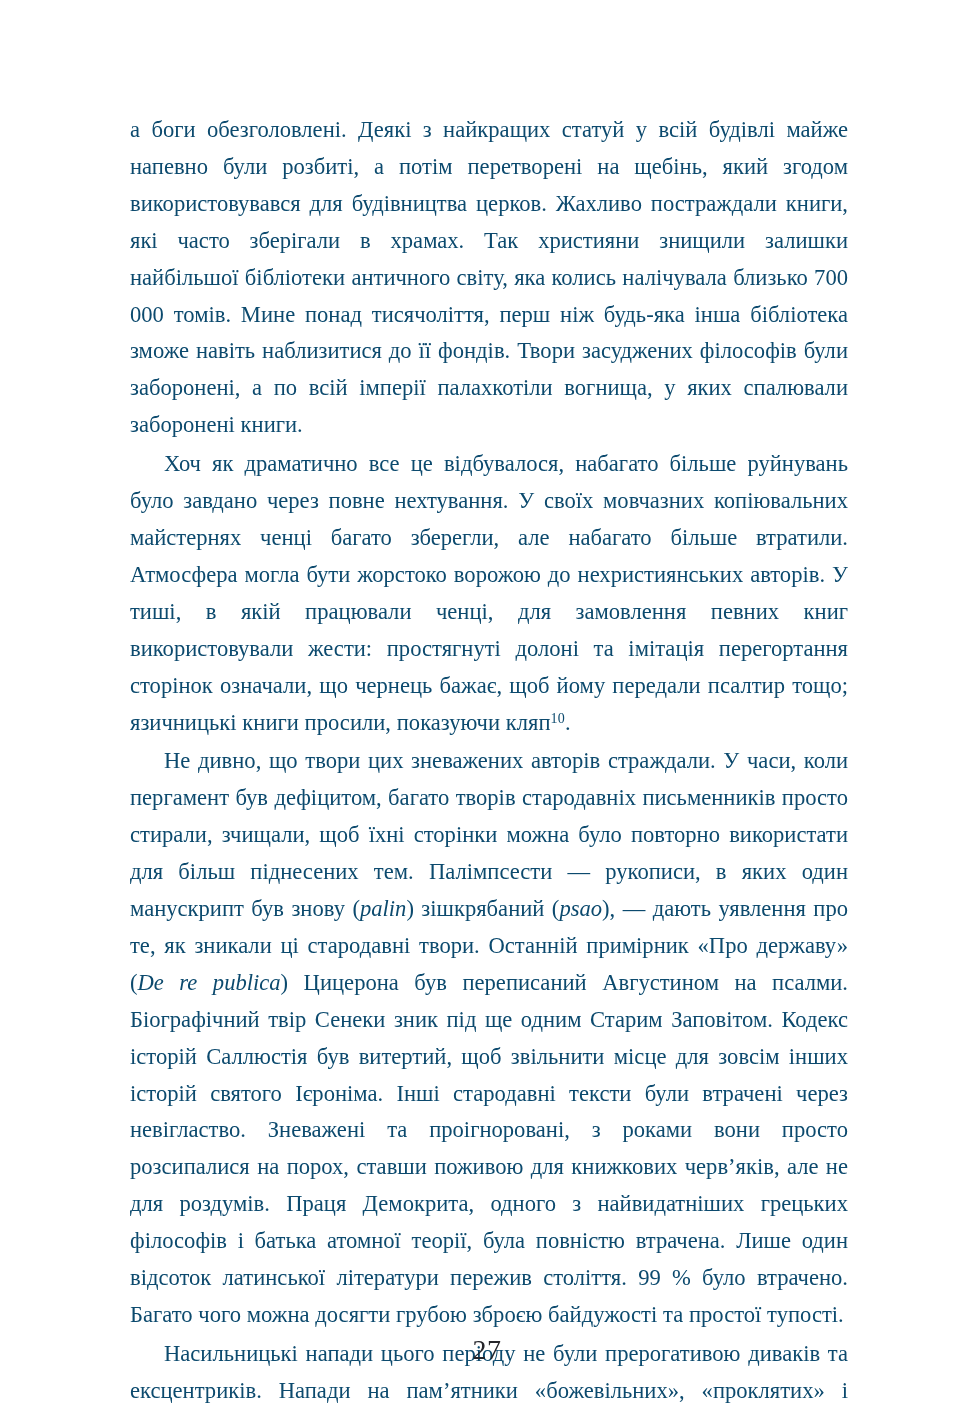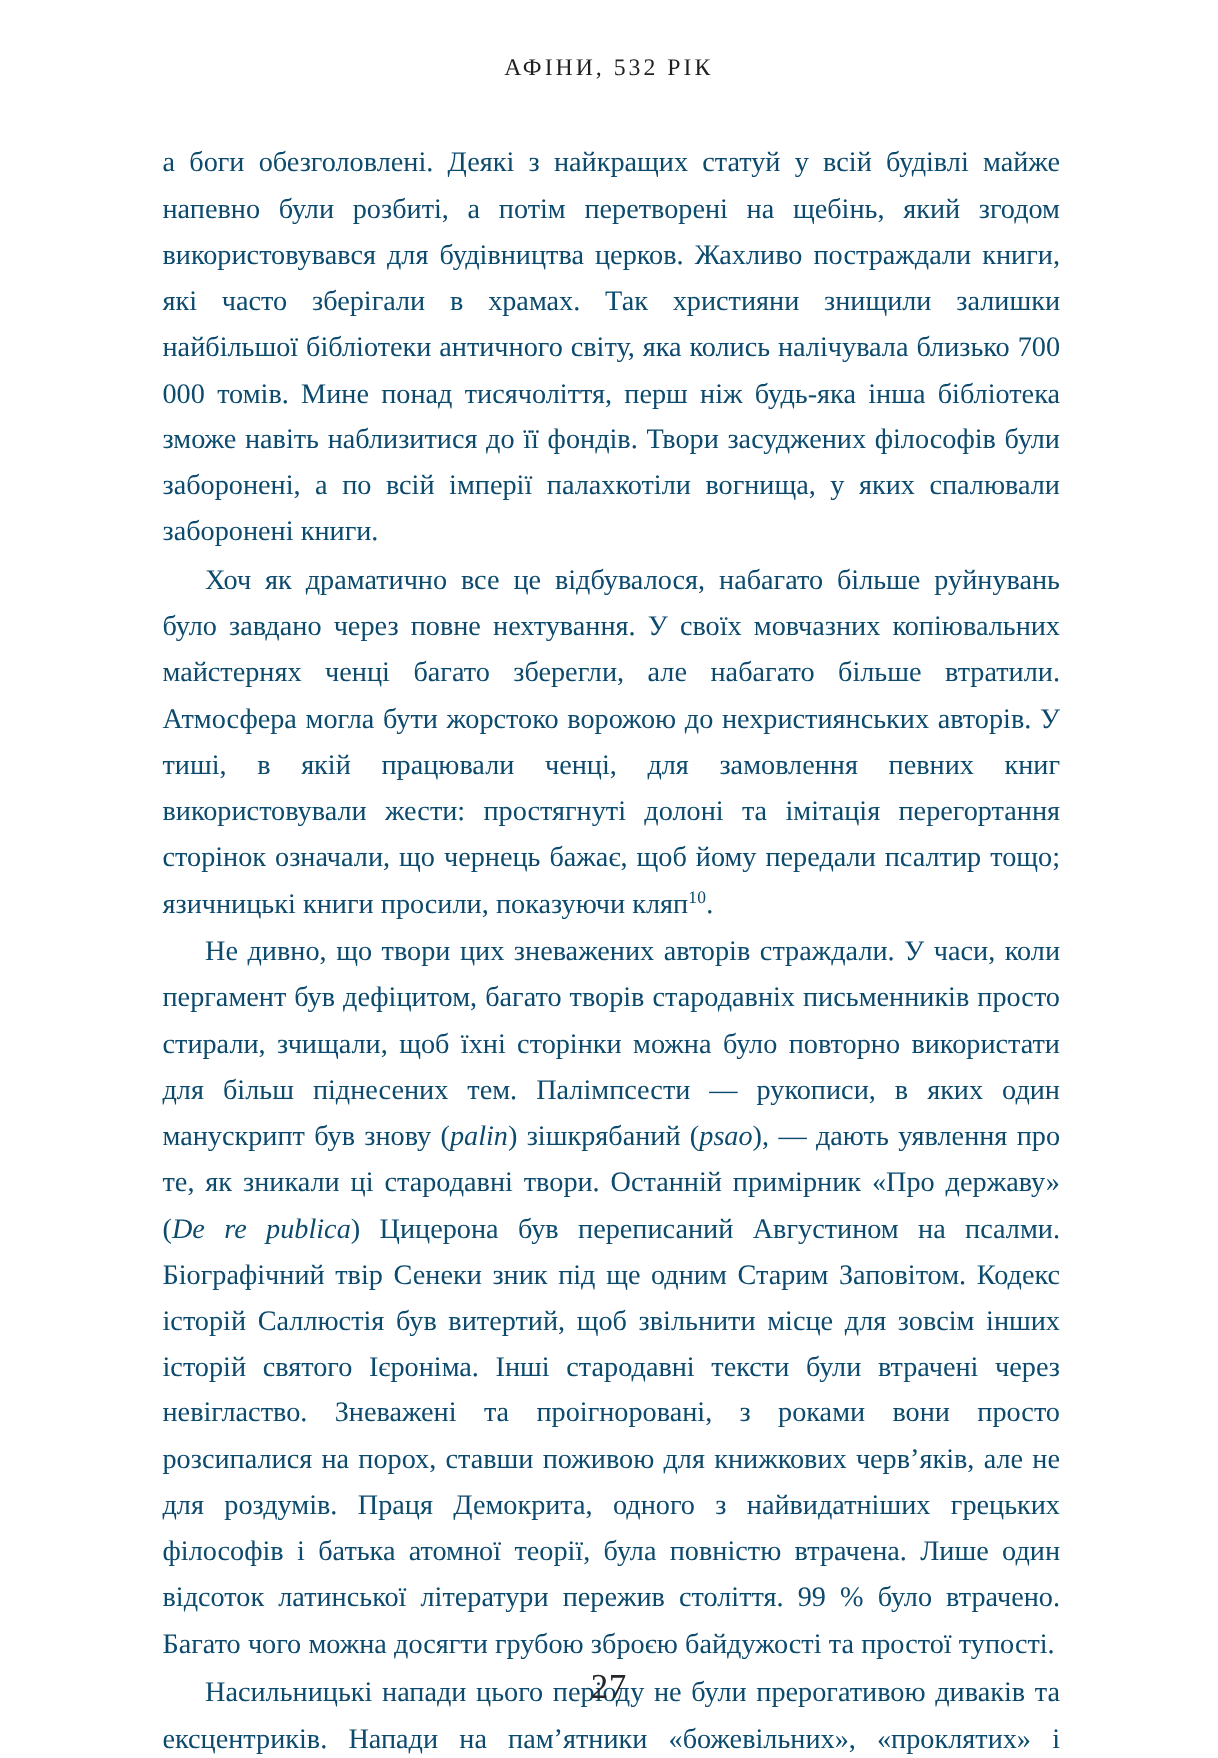--- a/index.html
+++ b/index.html
@@ -79,21 +79,20 @@
     font-size: 28px;
     color: #25252a;
     letter-spacing: 0.5px;
   }
 </style>
 </head>
 <body>
 
 <div class="page">
 
-  <div class="running-head">АФІНИ, 532 РІК</div>
 
   <div class="textblock">
 
     <p class="para">
       <span>а боги обезголовлені. Деякі з найкращих статуй у всій будівлі майже напевно були розбиті, а потім перетворені на щебінь, який згодом використовувався для будівництва церков. Жахливо постраждали книги, які часто зберігали в храмах. Так християни знищили залишки найбільшої бібліотеки античного світу, яка колись налічувала близько 700 000 томів. Мине понад тисячоліття, перш ніж будь-яка інша бібліотека зможе навіть наблизитися до її фондів. Твори засуджених філософів були заборонені, а по всій імперії палахкотіли вогнища, у яких спалювали заборонені книги.</span>
     </p>
 
     <p class="para">
       <span>Хоч як драматично все це відбувалося, набагато більше руйнувань було завдано через повне нехтування. У своїх мовчазних копіювальних майстернях ченці багато зберегли, але набагато більше втратили. Атмосфера могла бути жорстоко ворожою до нехристиянських авторів. У тиші, в якій працювали ченці, для замовлення певних книг використовували жести: простягнуті долоні та імітація перегортання сторінок означали, що чернець бажає, щоб йому передали псалтир тощо; язичницькі книги просили, показуючи кляп</span><sup class="fn">10</sup><span>.</span>
     </p>

